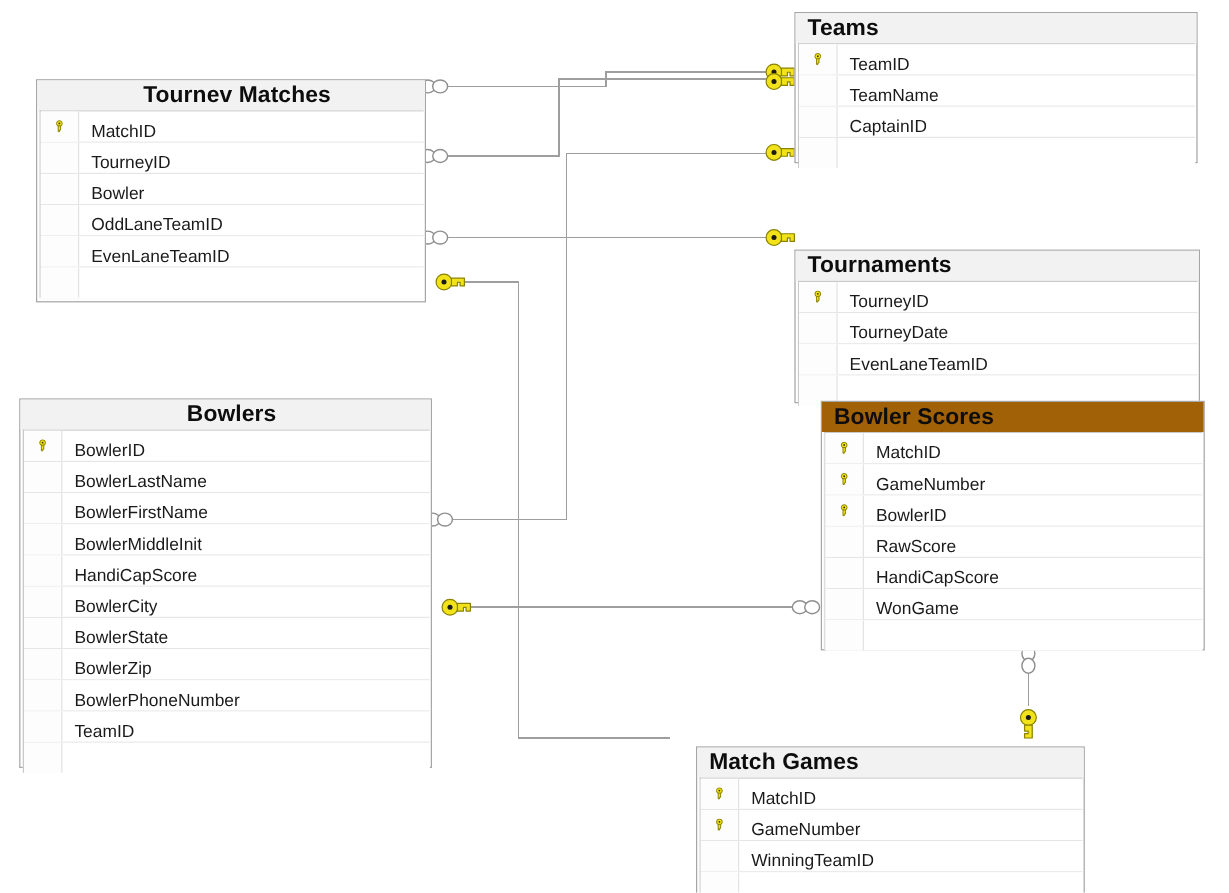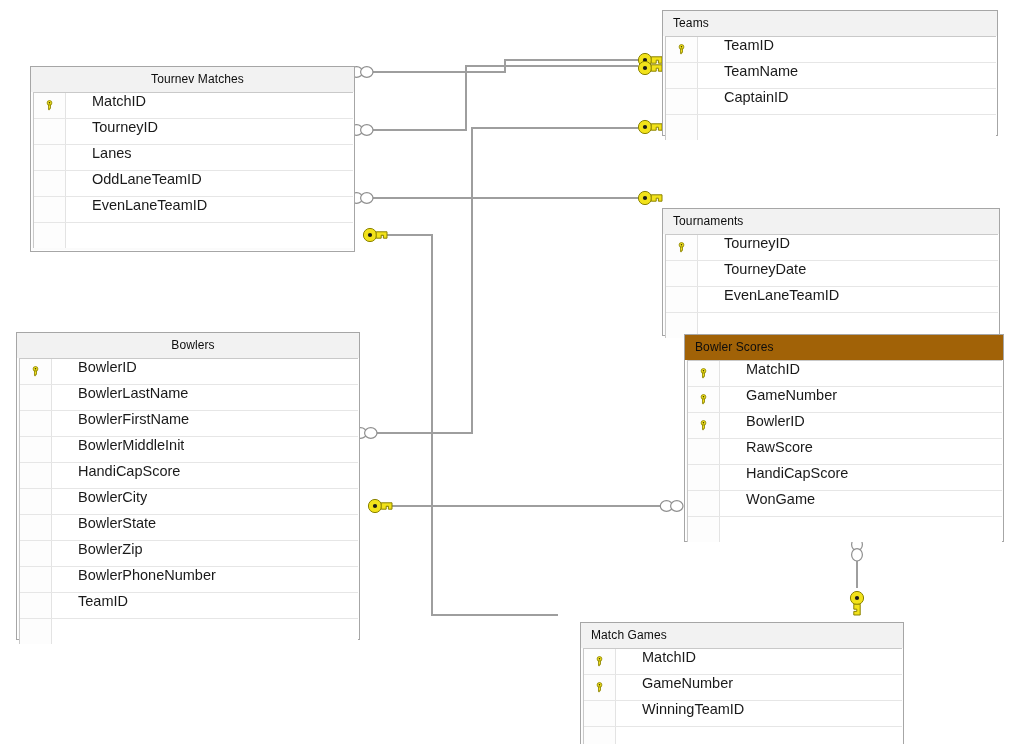--- a/index.html
+++ b/index.html
@@ -29,46 +29,45 @@
   }
   .entity {
     position: absolute;
     box-sizing: border-box;
     background: #fbfbfb;
     border: 1px solid #a6a6a6;
     box-shadow: 0 0 0 1px #ffffff inset;
     z-index: 5;
   }
   .entity-title {
-    font-size: 12px;
-    font-weight: normal;
+    font-size: 19px;
+    font-weight: bold;
     color: #0d0d0d;
     letter-spacing: 0.1px;
     padding: 1px 0 0 10px;
     height: 24px;
     line-height: 23px;
     overflow: hidden;
     white-space: nowrap;
     background: #f2f2f2;
   }
   .field-grid {
     background: #ffffff;
     border: 1px solid #c9c9c9;
     border-right: none;
     border-bottom: none;
     margin: 0 0 0 2px;
     position: relative;
   }
   .field-row {
     display: flex;
-    align-items: flex-start;
+    align-items: flex-end;
     height: 25px;
     border-bottom: 1px solid #e6e6e6;
     background: #ffffff;
-    gap: 16px;
   }
   .field-row.blank {
     border-bottom: none;
   }
   .key-cell {
     width: 31px;
     min-width: 31px;
     height: 100%;
     border-right: 1px solid #e3e3e3;
     display: flex;
@@ -173,21 +172,21 @@
               </svg>
             </div>
             <div class="field-name">MatchID</div>
           </div>
           <div class="field-row">
             <div class="key-cell"></div>
             <div class="field-name">TourneyID</div>
           </div>
           <div class="field-row">
             <div class="key-cell"></div>
-            <div class="field-name">Lanes</div>
+            <div class="field-name">Bowler</div>
           </div>
           <div class="field-row">
             <div class="key-cell"></div>
             <div class="field-name">OddLaneTeamID</div>
           </div>
           <div class="field-row">
             <div class="key-cell"></div>
             <div class="field-name">EvenLaneTeamID</div>
           </div>
           <div class="field-row blank">

